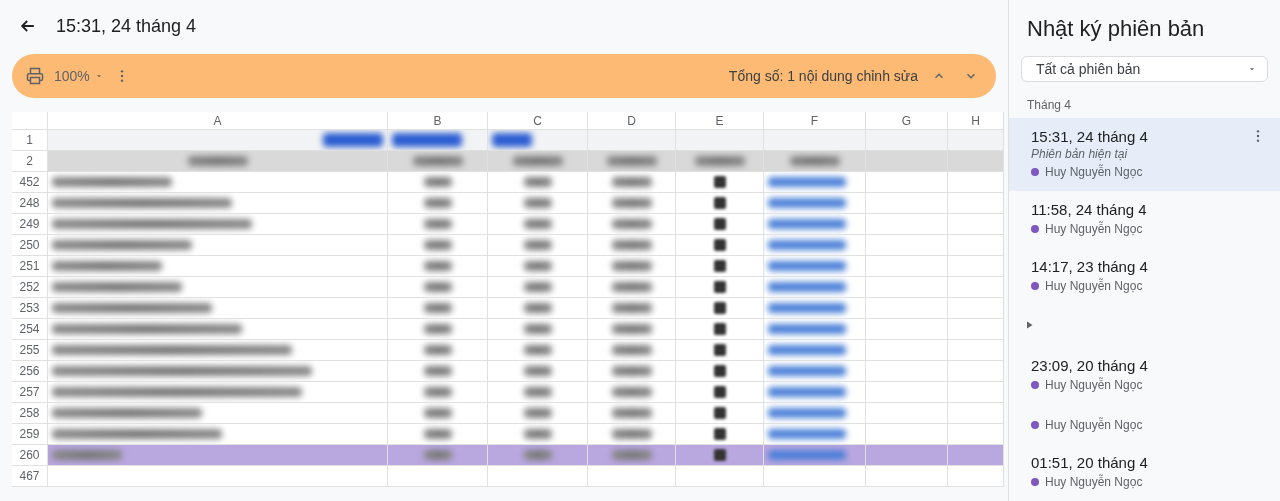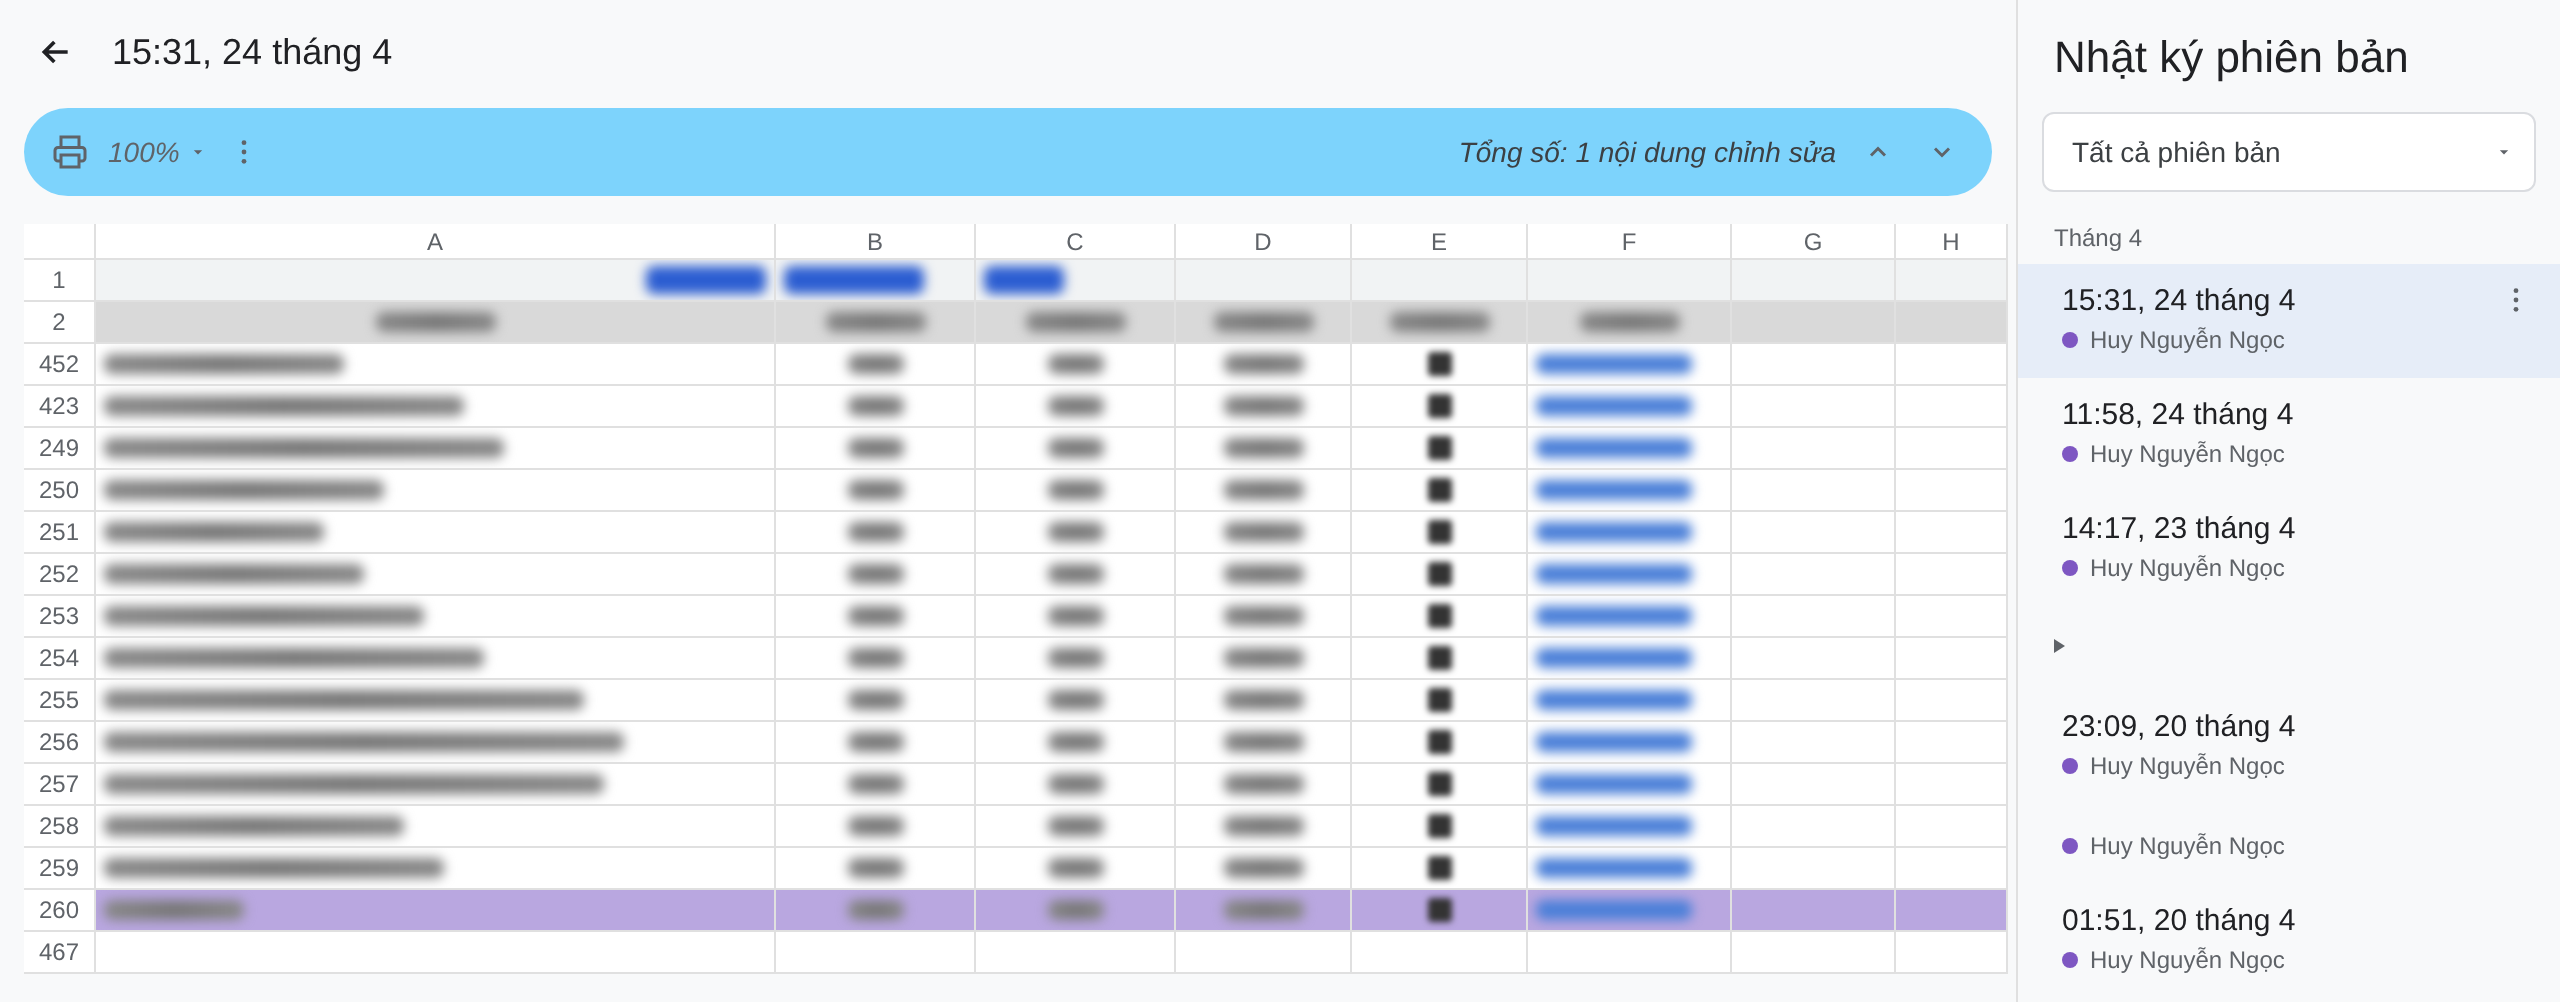--- a/index.html
+++ b/index.html
@@ -5,21 +5,21 @@
     * { margin: 0; padding: 0; box-sizing: border-box; font-family: 'Google Sans', Arial, sans-serif; }
     body { background: #f8f9fa; width: 1280px; height: 501px; overflow: hidden; display: flex; }
     
     .main-area { flex: 1; display: flex; flex-direction: column; min-width: 0; }
     
     .header-bar { display: flex; align-items: center; padding: 14px 16px 10px; gap: 16px; }
     .back-btn { width: 24px; height: 24px; display: flex; align-items: center; justify-content: center; cursor: pointer; color: #202124; }
     .page-title { font-size: 18px; font-weight: 500; color: #202124; }
     
     .toolbar-row { display: flex; align-items: center; padding: 6px 12px; }
-    .toolbar-pill { flex: 1; background: #7dd3fc; border-radius: 24px; height: 44px; display: flex; align-items: center; padding: 0 14px; gap: 10px; font-style: italic; }
+    .toolbar-pill { flex: 1; background: #fdba74; border-radius: 24px; height: 44px; display: flex; align-items: center; padding: 0 14px; gap: 10px; }
     .print-icon { color: #5f6368; }
     .zoom-wrap { display: flex; align-items: center; gap: 4px; color: #5f6368; font-size: 14px; cursor: pointer; }
     .more-vert { color: #5f6368; cursor: pointer; }
     .spacer { flex: 1; }
     .total-txt { color: #3c4043; font-size: 14px; }
     .chev { color: #5f6368; cursor: pointer; padding: 4px; }
     
     .sheet-wrap { flex: 1; padding: 8px 0 0 12px; overflow: hidden; }
     .sheet { display: flex; flex-direction: column; font-size: 12px; }
     .col-head-row { display: flex; height: 18px; }
@@ -186,21 +186,21 @@
             <div class="cell col-E">
               <div class="bs-dot"></div>
             </div>
             <div class="cell col-F">
               <span class="blur-strip bs-blue" style="width:78px"></span>
             </div>
             <div class="cell col-G"></div>
             <div class="cell col-H"></div>
           </div>
           <div class="row">
-            <div class="row-head">423</div>
+            <div class="row-head">248</div>
             <div class="cell col-A">
               <span class="blur-strip bs-gray" style="width:180px"></span>
             </div>
             <div class="cell col-B" style="justify-content: center;">
               <span class="blur-strip bs-gray" style="width:28px"></span>
             </div>
             <div class="cell col-C" style="justify-content: center;">
               <span class="blur-strip bs-gray" style="width:28px"></span>
             </div>
             <div class="cell col-D" style="justify-content: center;">
@@ -512,20 +512,21 @@
   <div class="dropdown">
     <span>Tất cả phiên bản</span>
     <svg width="10" height="10" viewBox="0 0 24 24" fill="#5f6368">
         <path d="M7 10l5 5 5-5z"></path>
       </svg>
   </div>
   <div class="month-lbl">Tháng 4</div>
   <div class="version-list" id="version-list">
       <div class="version-item active">
         <div class="v-time">15:31, 24 tháng 4</div>
+        <div class="v-sub">Phiên bản hiện tại</div>
         <div class="v-editor">
           <span class="dot"></span>
           <span>Huy Nguyễn Ngọc</span>
         </div>
         <span class="v-more">
           <svg width="16" height="16" viewBox="0 0 24 24" fill="currentColor">
             <circle cx="12" cy="5" r="1.8"></circle>
             <circle cx="12" cy="12" r="1.8"></circle>
             <circle cx="12" cy="19" r="1.8"></circle>
           </svg>

